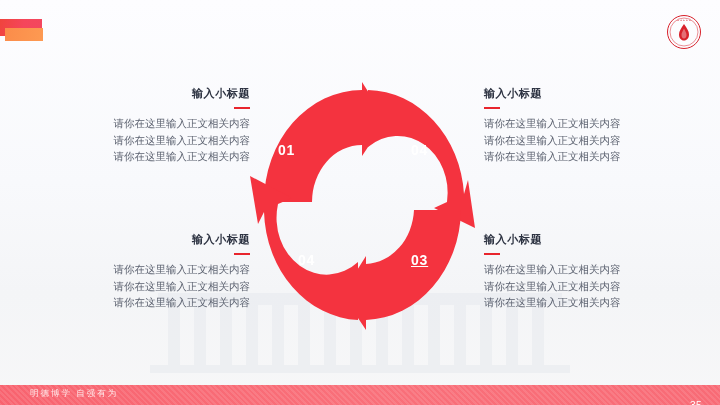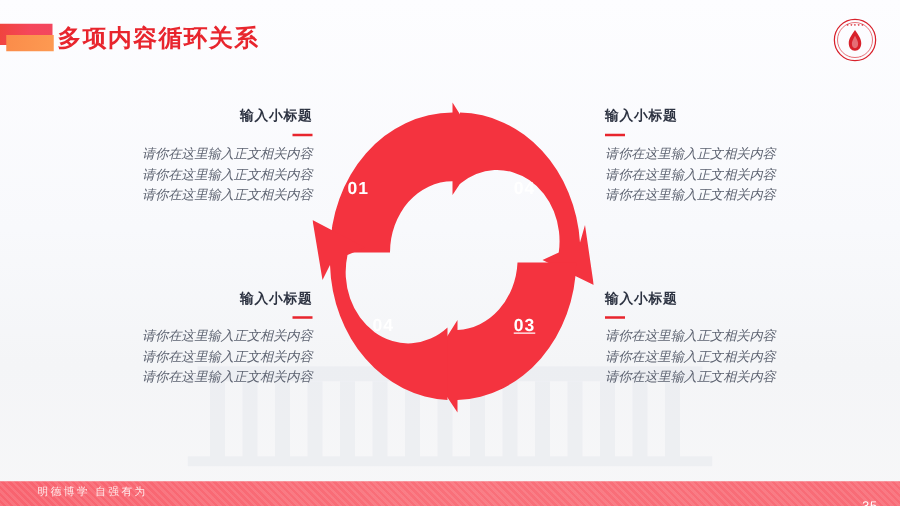--- a/index.html
+++ b/index.html
@@ -69,21 +69,20 @@
   .block .dash {
     width:16px; height:2px;
     background:#e8252d;
     margin:5px 0 6px 0;
   }
   .block .bline {
     font-size:10.5px;
     color:#5c6270;
     line-height:16.5px;
     white-space:nowrap;
-    font-style:italic;
   }
 
   .block.right { text-align:left; }
   .block.left  { text-align:right; }
   .block.left .dash { margin-left:auto; }
 
   #blk1 { left:32px;  top:84px;  }
   #blk2 { left:484px; top:84px;  }
   #blk3 { left:32px;  top:230px; }
   #blk4 { left:484px; top:230px; }
@@ -156,21 +155,20 @@
       <rect x="0" y="106" width="420" height="8"></rect>
       <path d="M150 34 L210 8 L270 34 Z"></path>
     </g>
   </svg>
 
   <div class="title-accent">
     <div class="back"></div>
     <div class="front"></div>
   </div>
 
-  <div class="slide-title">多项内容循环关系</div>
 
   <svg class="seal" viewBox="0 0 72 72">
     <circle cx="36" cy="36" r="33" fill="none" stroke="#d8212b" stroke-width="2"></circle>
     <circle cx="36" cy="36" r="28" fill="none" stroke="#d8212b" stroke-width="1"></circle>
     <path d="M36 20 C30 29 26 34 26 41 C26 48 30 53 36 53 C42 53 46 48 46 41 C46 34 42 29 36 20 Z" fill="#d8212b"></path>
     <path d="M36 29 C33 35 31 38 31 42 C31 46 33 49 36 49 C39 49 41 46 41 42 C41 38 39 35 36 29 Z" fill="#ffffff" opacity=".35"></path>
     <g fill="#d8212b" font-size="5" font-family="Liberation Sans, sans-serif">
       <text x="36" y="14" text-anchor="middle">★ ★ ★ ★ ★</text>
       <text x="36" y="64" text-anchor="middle">· · · · · · ·</text>
     </g>

